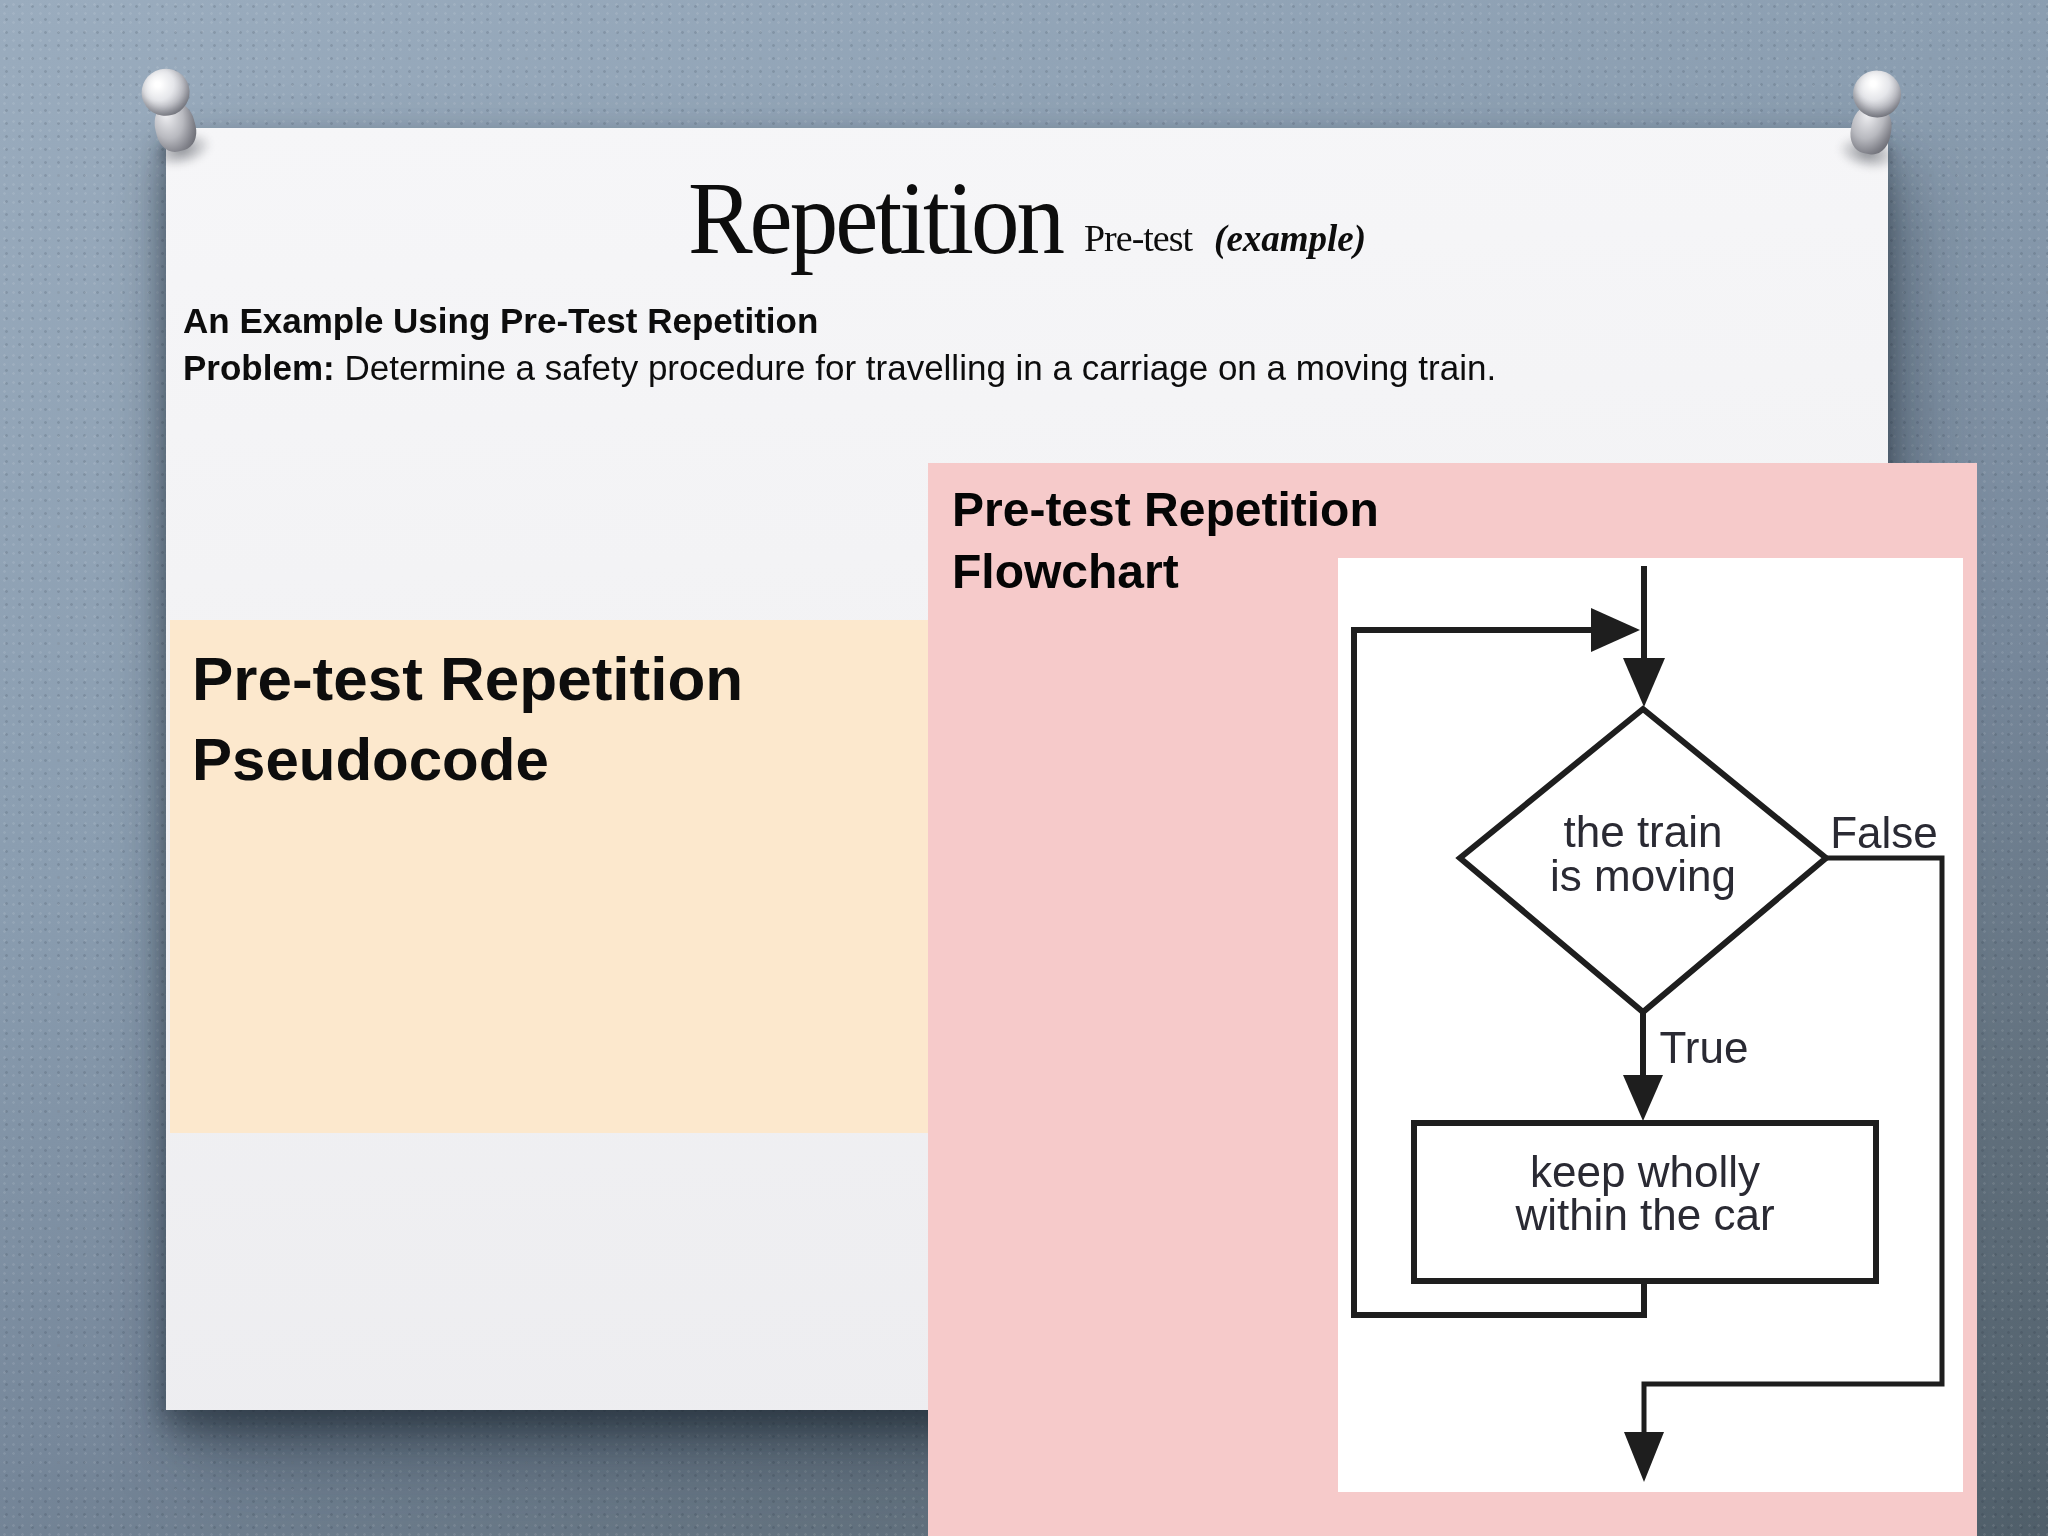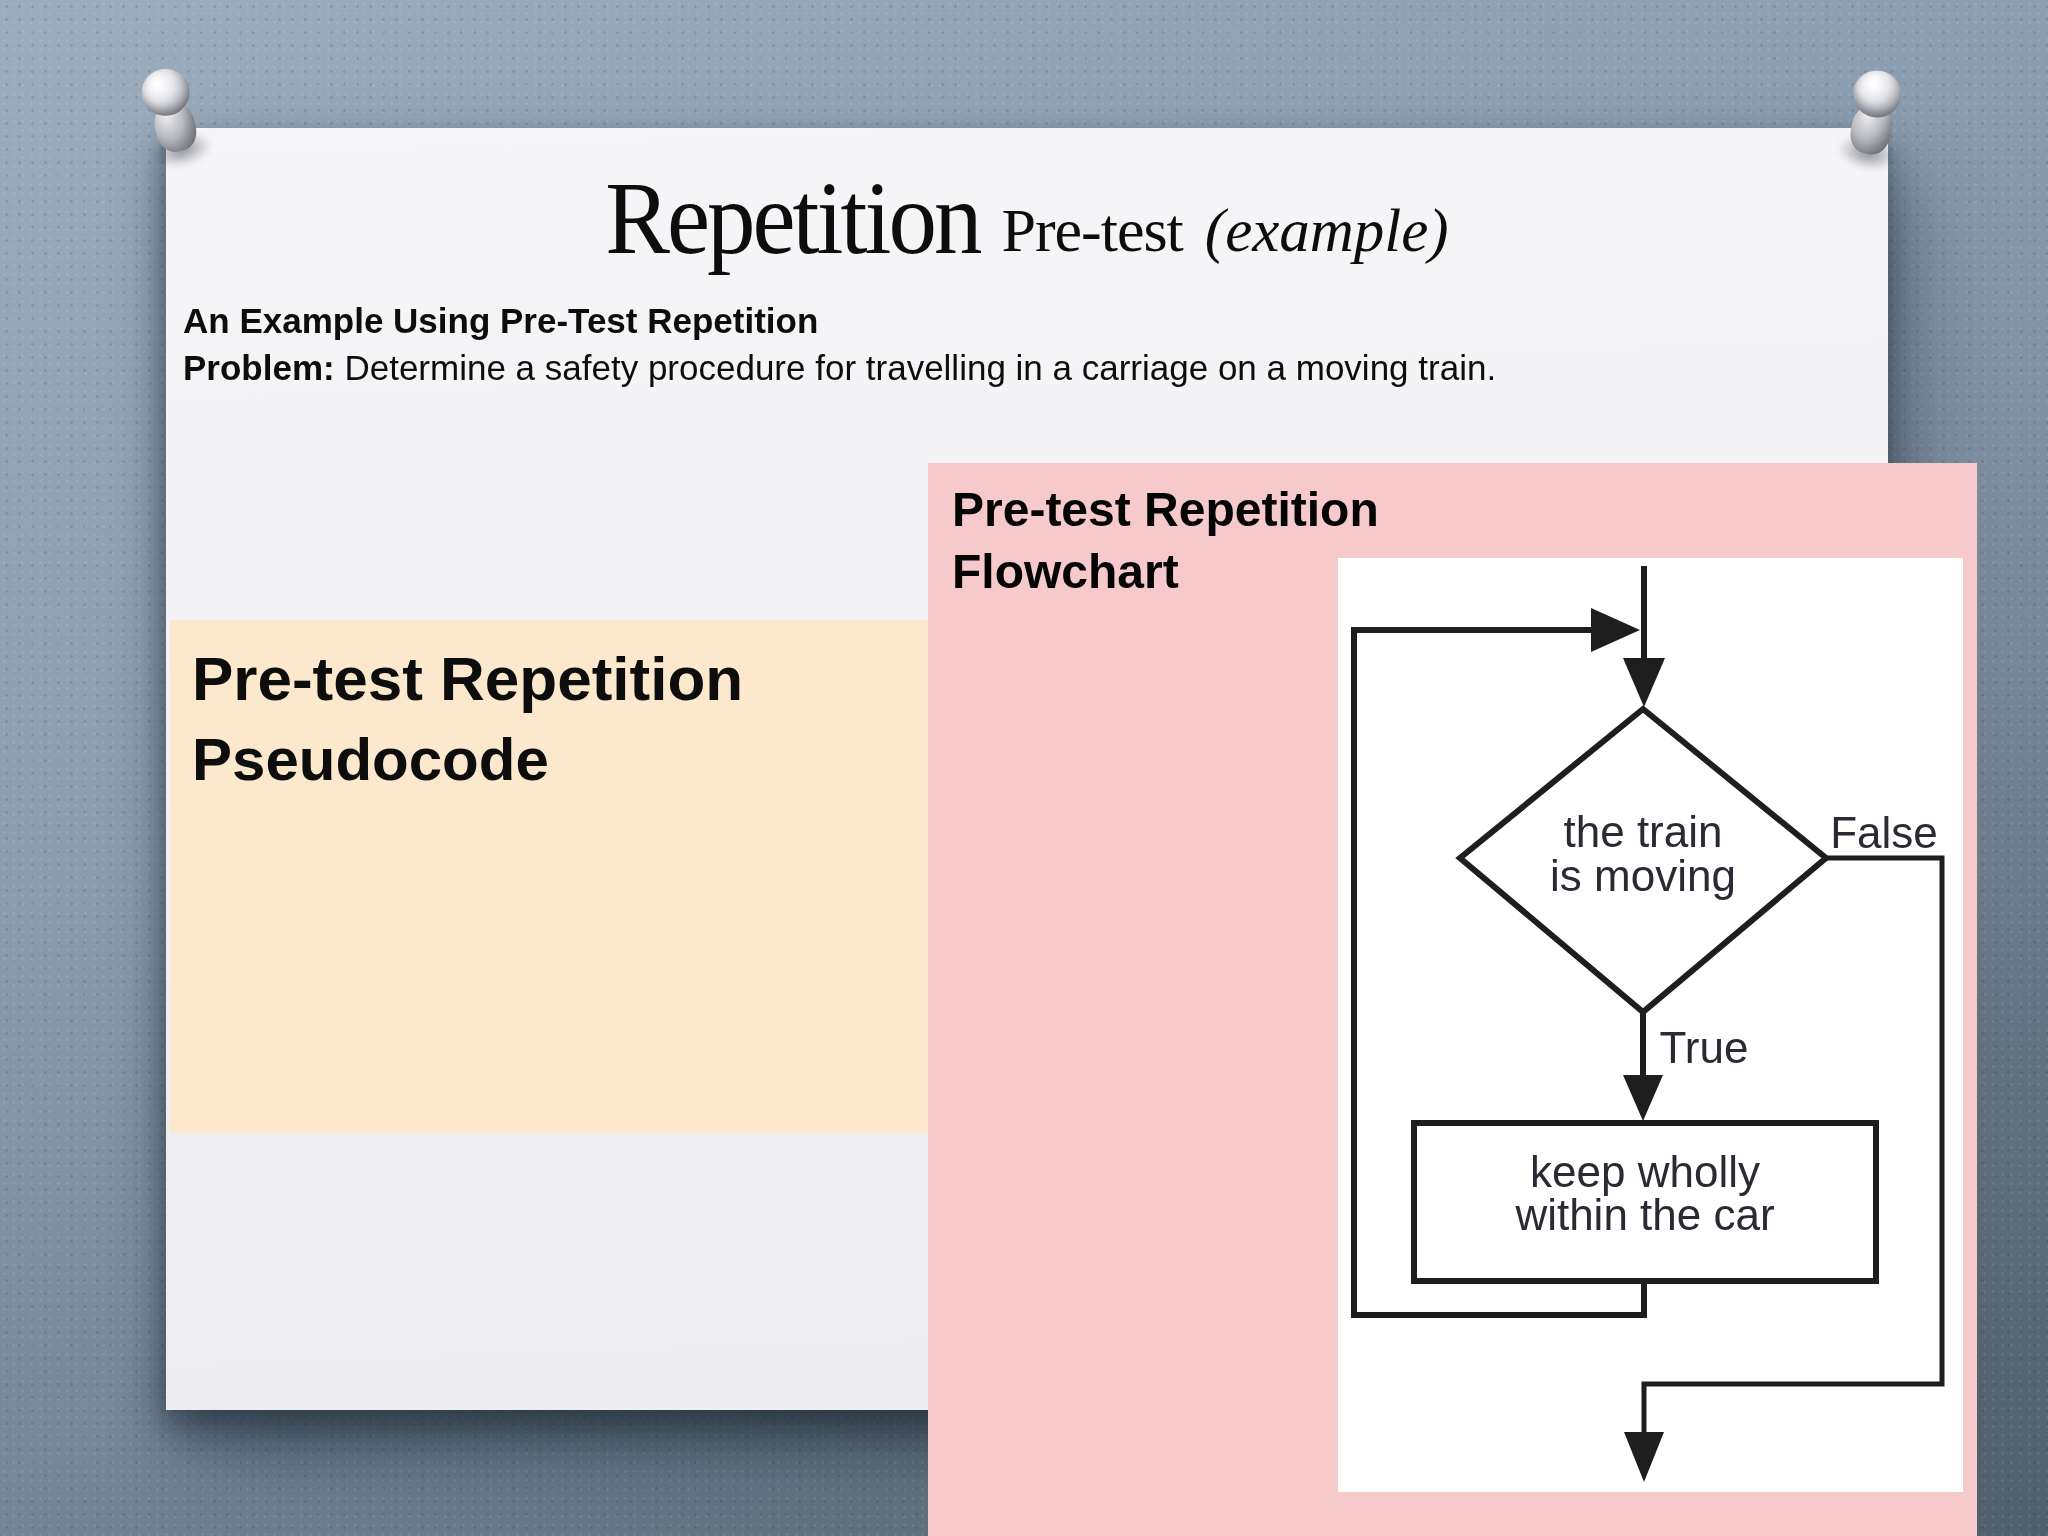--- a/index.html
+++ b/index.html
@@ -24,22 +24,22 @@
     position:absolute; left:166px; top:128px; width:1722px; height:1282px;
     background: linear-gradient(178deg,#f6f6f8 0%, var(--paper) 45%, #ededf0 100%);
     box-shadow: 0 26px 38px rgba(18,28,38,.45), 26px 48px 80px rgba(18,28,38,.30),
                 -6px 10px 18px rgba(18,28,38,.18);
   }
   .title-row{
     padding-top:42px; display:flex; justify-content:center; align-items:baseline;
     gap:22px; font-family:"Liberation Serif", serif; white-space:nowrap;
   }
   .t-main{font-size:97px; letter-spacing:-3px; transform:scaleY(1.06); line-height:1;}
-  .t-sub{font-size:62px; letter-spacing:-1px;}
-  .t-note{font-size:61px; font-style:italic;}
+  .t-sub{font-size:38px; letter-spacing:-1px;}
+  .t-note{font-size:37px; font-style:italic;font-weight:bold;}
   .intro{margin:30px 0 0 17px; font-size:35px; line-height:47px;}
   .intro .b{font-weight:bold;}
 
   
   .pseudo-box{
     position:absolute; left:170px; top:620px; width:763px; height:513px;
     background:var(--pseudo_bg); padding:0; box-sizing:border-box; z-index:2;
   }
   .ps-h1{margin:26px 0 0 22px; font-size:62px; font-weight:bold; line-height:1.08;}
   .ps-h2{margin:12px 0 0 22px; font-size:60px; font-weight:bold;}

